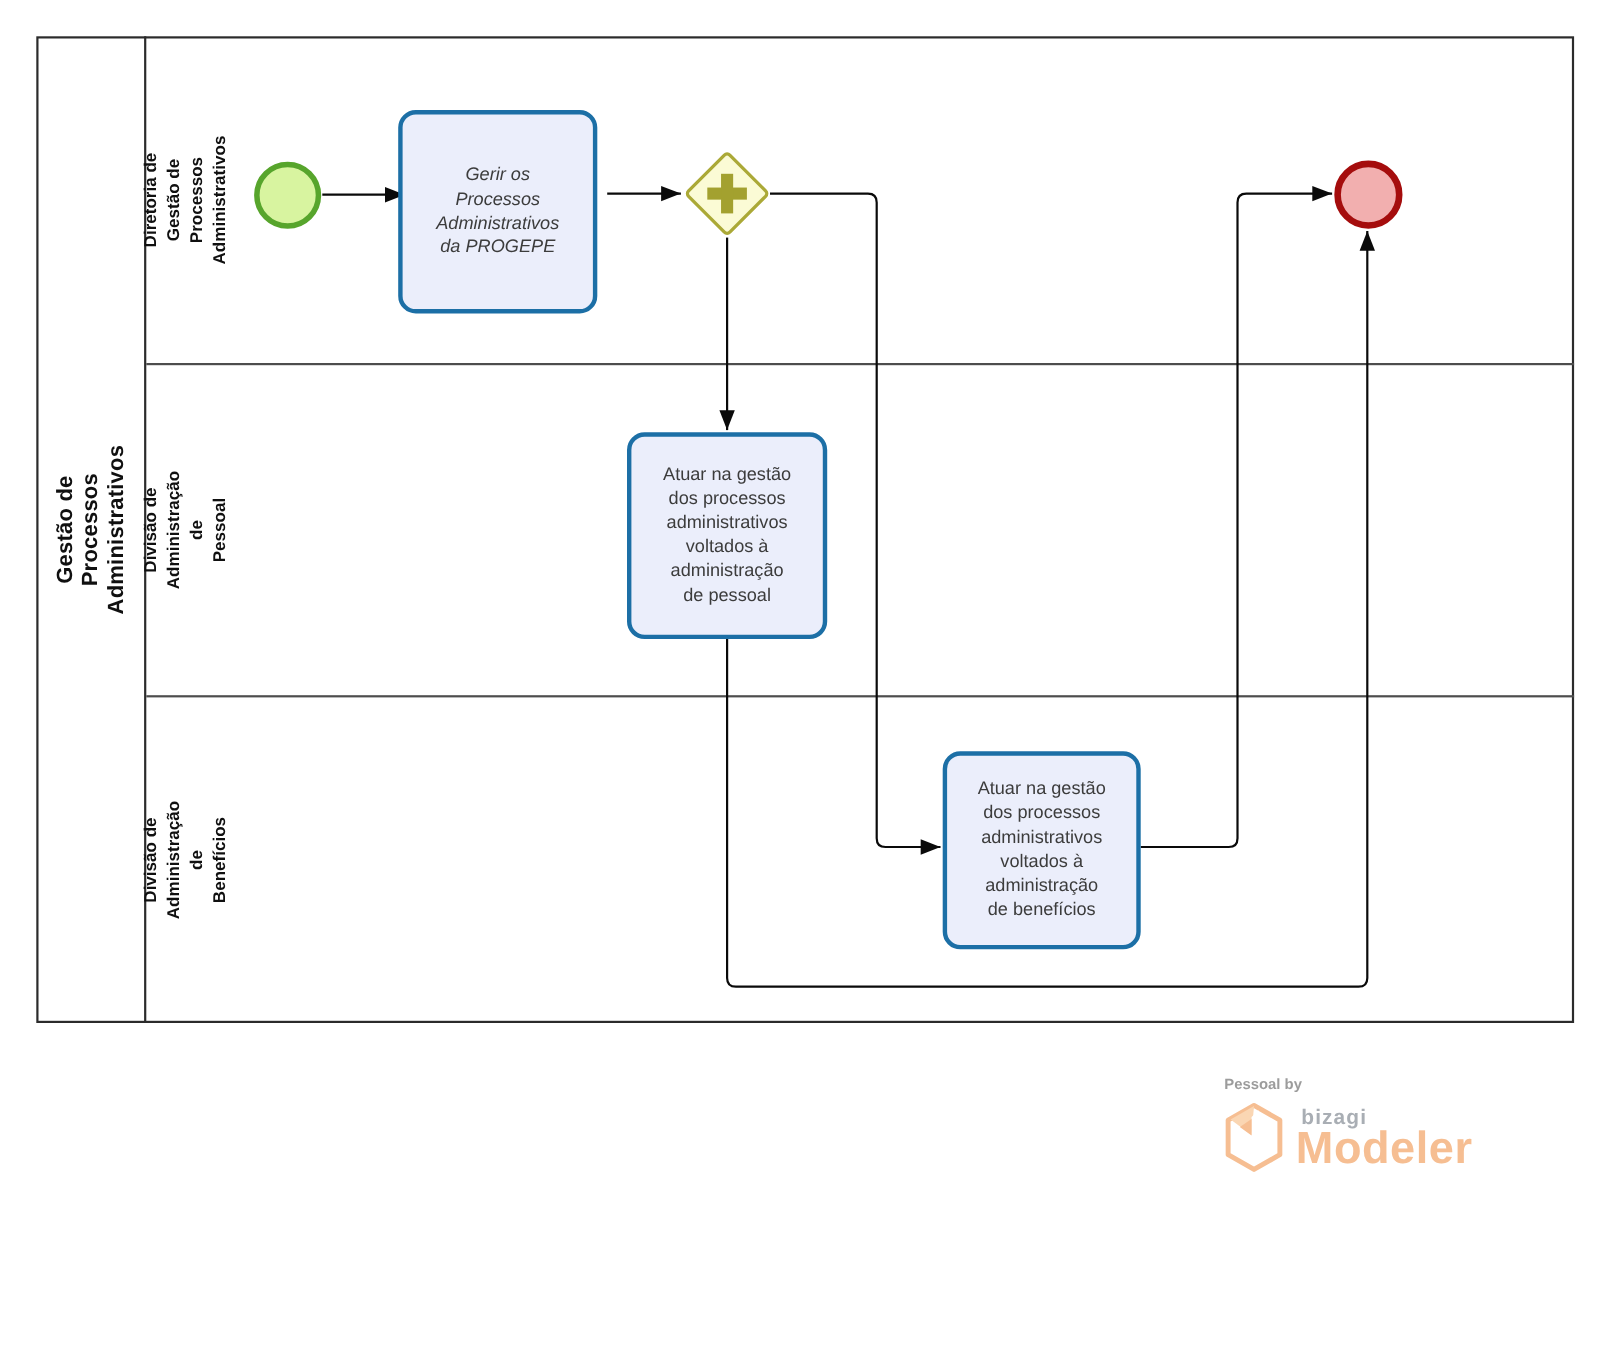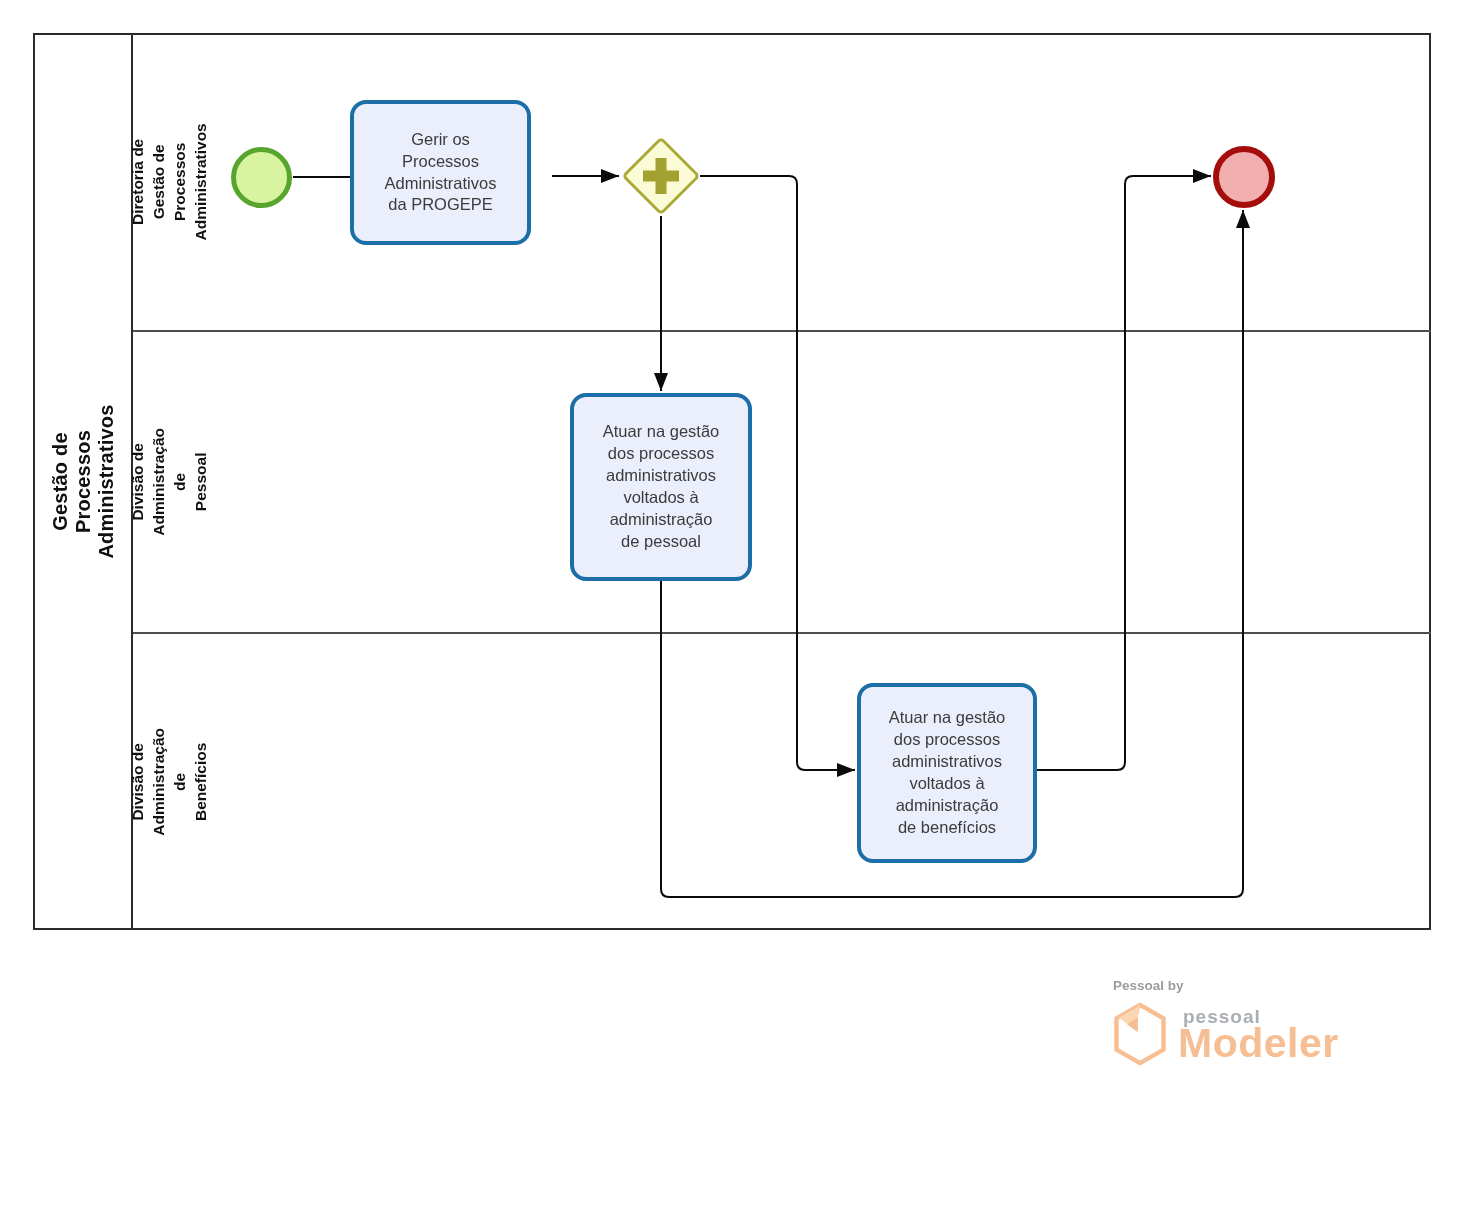--- a/index.html
+++ b/index.html
@@ -80,21 +80,21 @@
     <path class="flow" d="M 293 177 L 368 177" marker-end="url(#arrowhead)"></path>
     <path class="flow" d="M 552 176 L 619 176" marker-end="url(#arrowhead)"></path>
     <path class="flow" d="M 661 216 L 661 391" marker-end="url(#arrowhead)"></path>
     <path class="flow" d="M 700 176 L 789 176 Q 797 176 797 184 L 797 762 Q 797 770 805 770 L 855 770" marker-end="url(#arrowhead)"></path>
     <path class="flow" d="M 661 581 L 661 889 Q 661 897 669 897 L 1235 897 Q 1243 897 1243 889 L 1243 210" marker-end="url(#arrowhead)"></path>
     <path class="flow" d="M 1037 770 L 1117 770 Q 1125 770 1125 762 L 1125 184 Q 1125 176 1133 176 L 1211 176" marker-end="url(#arrowhead)"></path>
   </svg>
 
   <div class="event start-event"></div>
 
-  <div class="task" style="left:350px;top:100px;width:181px;height:145px;">Gerir os
+  <div class="task" style="left:362px;top:100px;width:181px;height:185px;font-style:italic;">Gerir os
 Processos
 Administrativos
 da PROGEPE</div>
 
   <div class="gateway">
     <div class="gw-inner">
       <div class="bar h"></div>
         <div class="bar v"></div>
     </div>
   </div>
@@ -115,16 +115,16 @@
 
   <div class="event end-event"></div>
 
   <div class="powered">Pessoal by</div>
   <svg class="hexlogo" width="56" height="64" viewBox="0 0 100 114">
     <path d="M50 5 L92 29 L92 85 L50 109 L8 85 L8 29 Z" fill="#ffffff" stroke="#F6BE92" stroke-width="8" stroke-linejoin="round"></path>
     <path d="M50 6 L12 28 L46 53 Z" fill="#FAD6B3"></path>
     <path d="M46 53 L46 24 L58 13 L58 46 Z" fill="#ffffff"></path>
     <path d="M46 54 L27 40 L46 27 Z" fill="#F6BE92"></path>
   </svg>
-  <div class="bizagi">pessoal</div>
+  <div class="bizagi">bizagi</div>
   <div class="modeler">Modeler</div>
 
 </div>
 
 </body></html>

